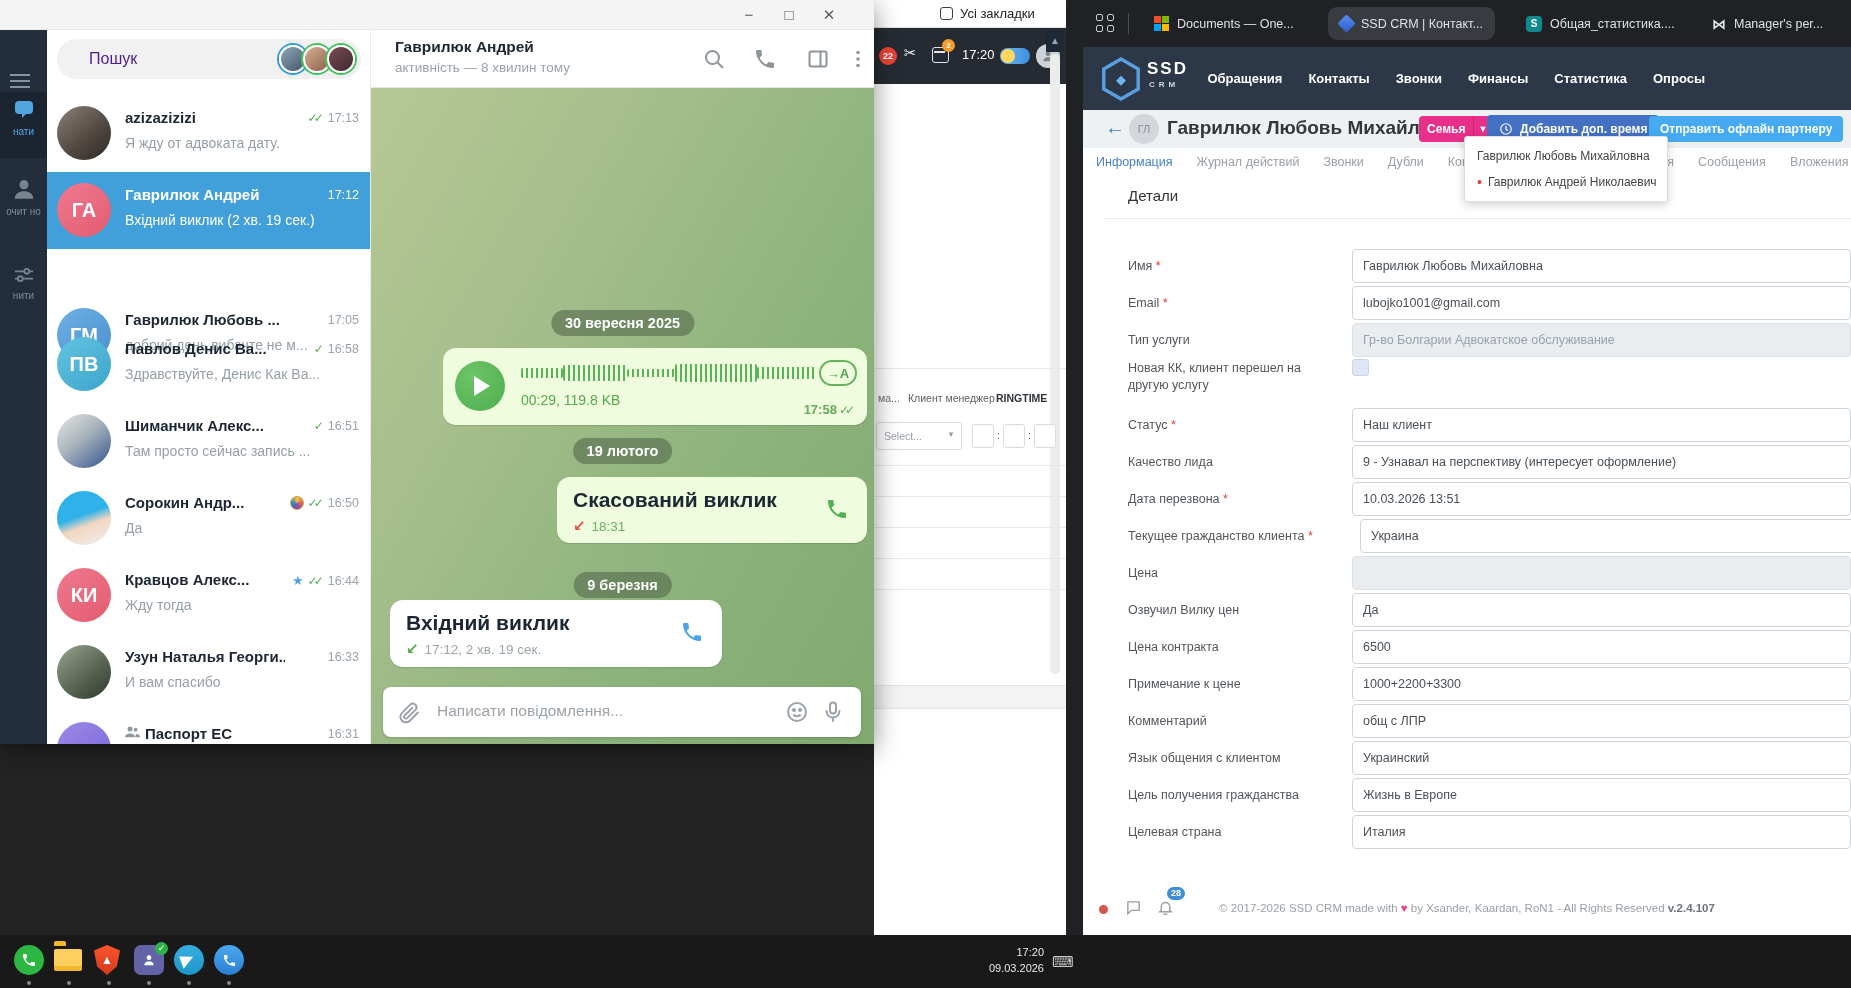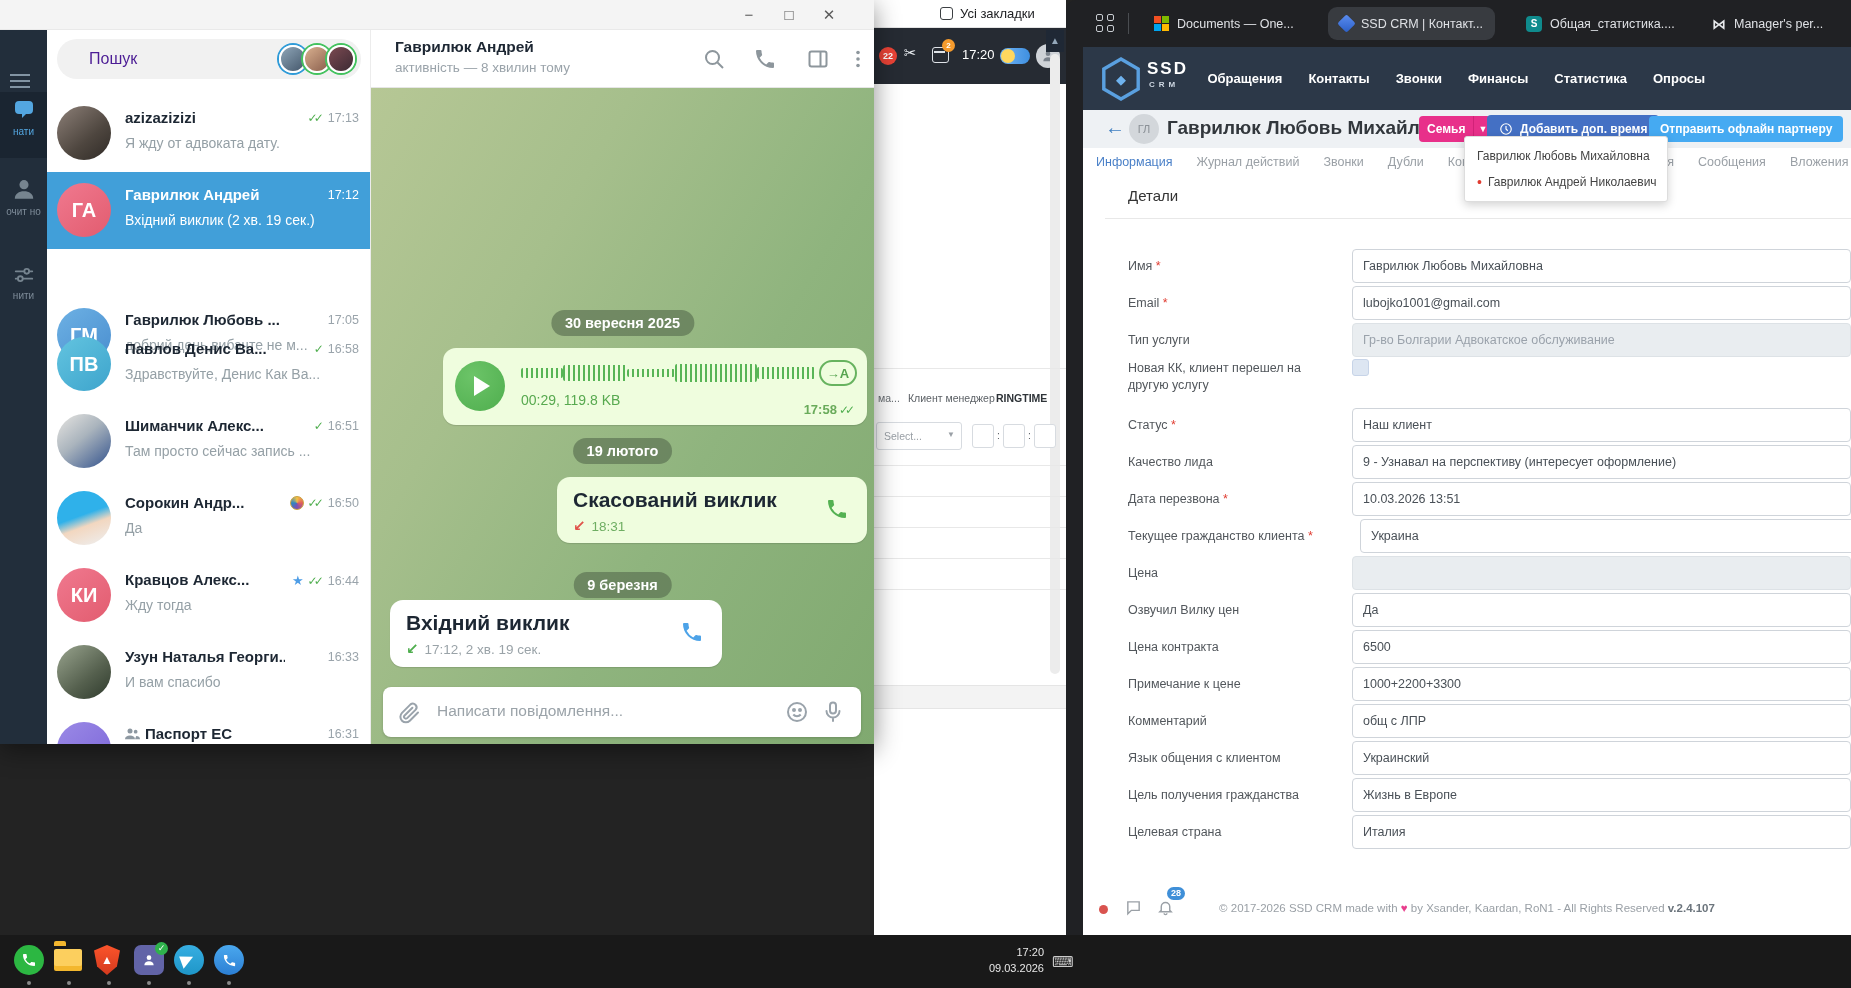--- a/index.html
+++ b/index.html
@@ -455,21 +455,21 @@
         <div class="abs chat-av" style="background:linear-gradient(140deg,#9aa58f,#55604e 60%,#2e3a2c);"></div>
         <div class="abs chat-name">Узун Наталья Георги...</div>
         <div class="abs chat-meta">
             <span>16:33</span>
           </div>
         <div class="abs chat-prev">И вам спасибо</div>
       </div>
 
       <div class="abs chat-row" style="top:681px;">
         <div class="abs chat-av" style="background:linear-gradient(140deg,#9b8ae6,#7a64d8);"></div>
-        <div class="abs chat-name" style="display:flex;align-items:center;gap:5px;">
+        <div class="abs chat-name" style="display:flex;gap:5px;">
           <svg width="15" height="13" viewBox="0 0 24 20" fill="#8d98a1">
               <circle cx="8" cy="6" r="4"></circle>
               <path d="M0 19c0-4 3.6-6 8-6s8 2 8 6z"></path>
               <circle cx="17" cy="7" r="3"></circle>
               <path d="M16 19h8c0-3.4-2.6-5-6-5z"></path>
             </svg>
           <span>Паспорт ЕС</span>
         </div>
         <div class="abs chat-meta">
             <span>16:31</span>

